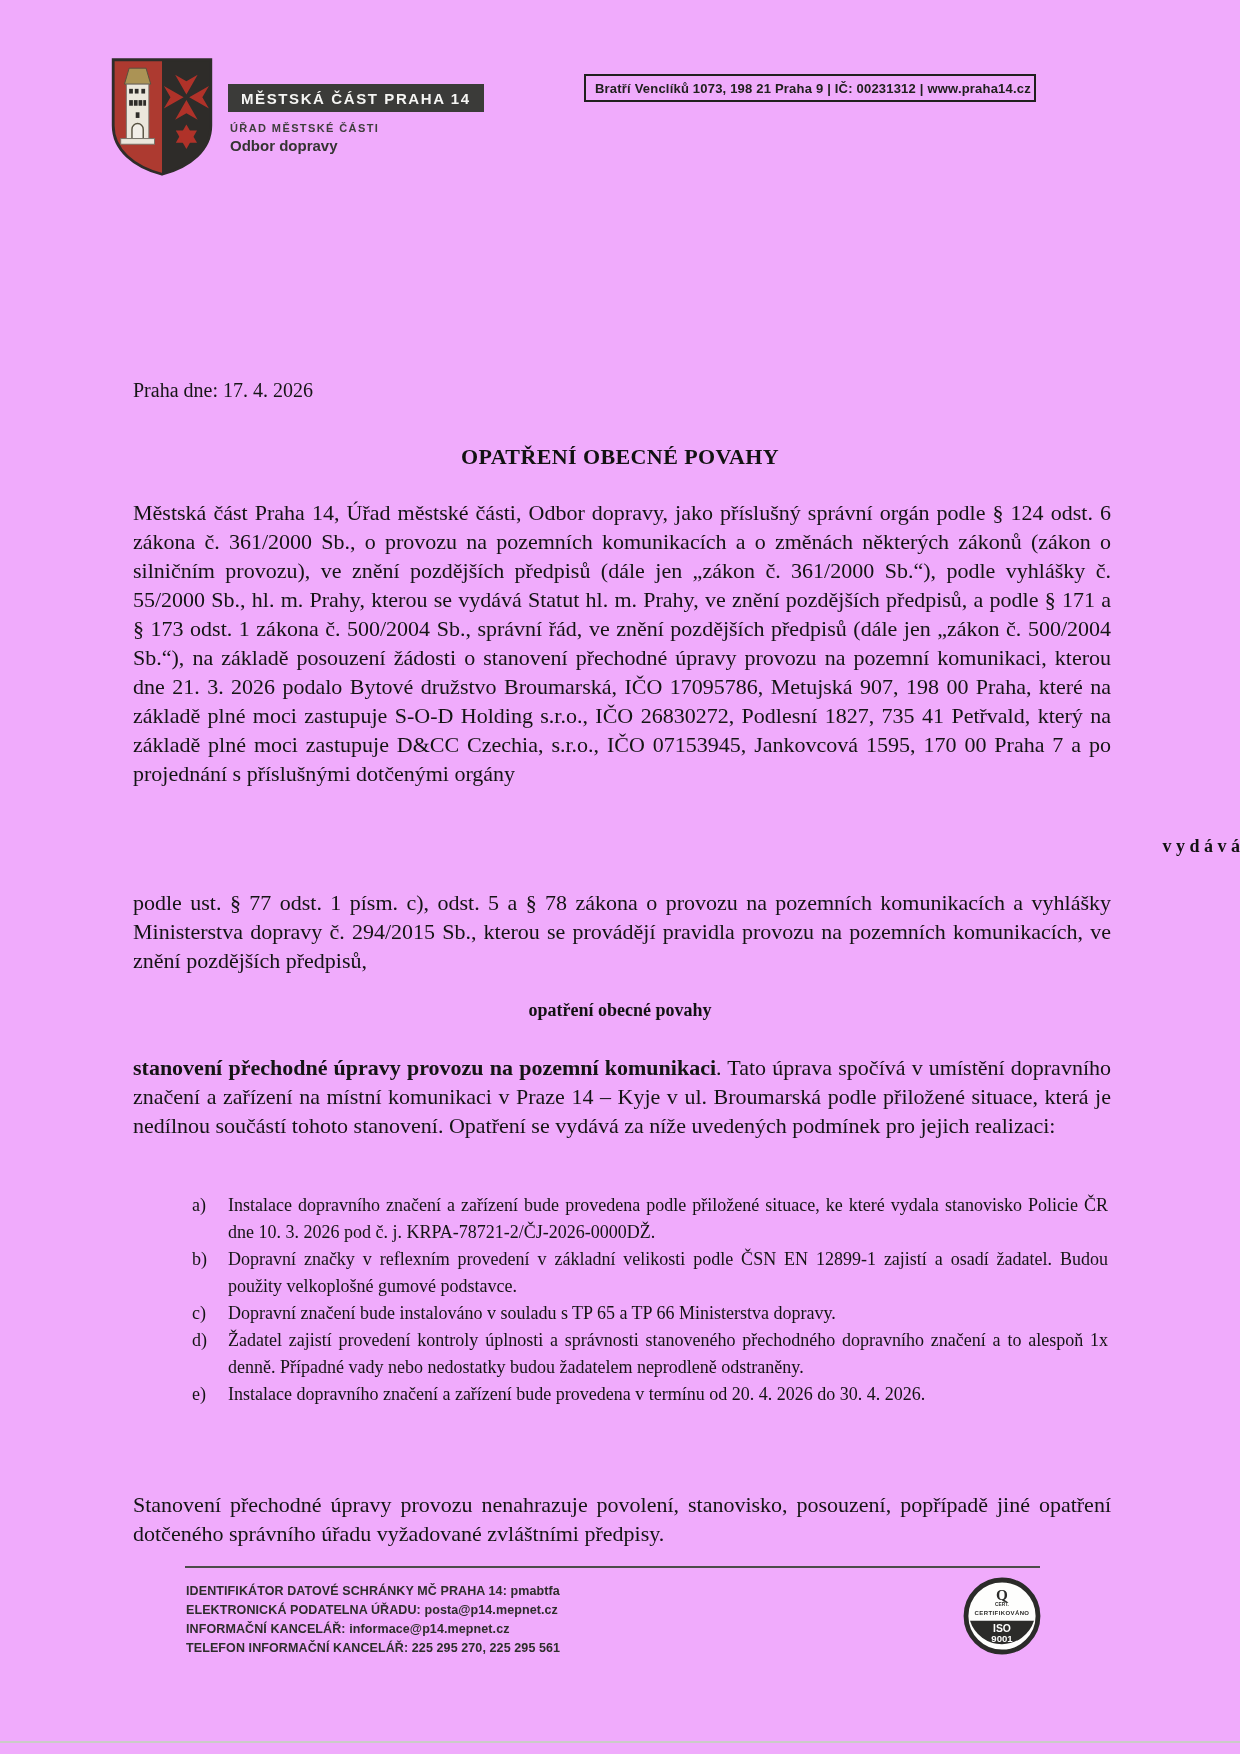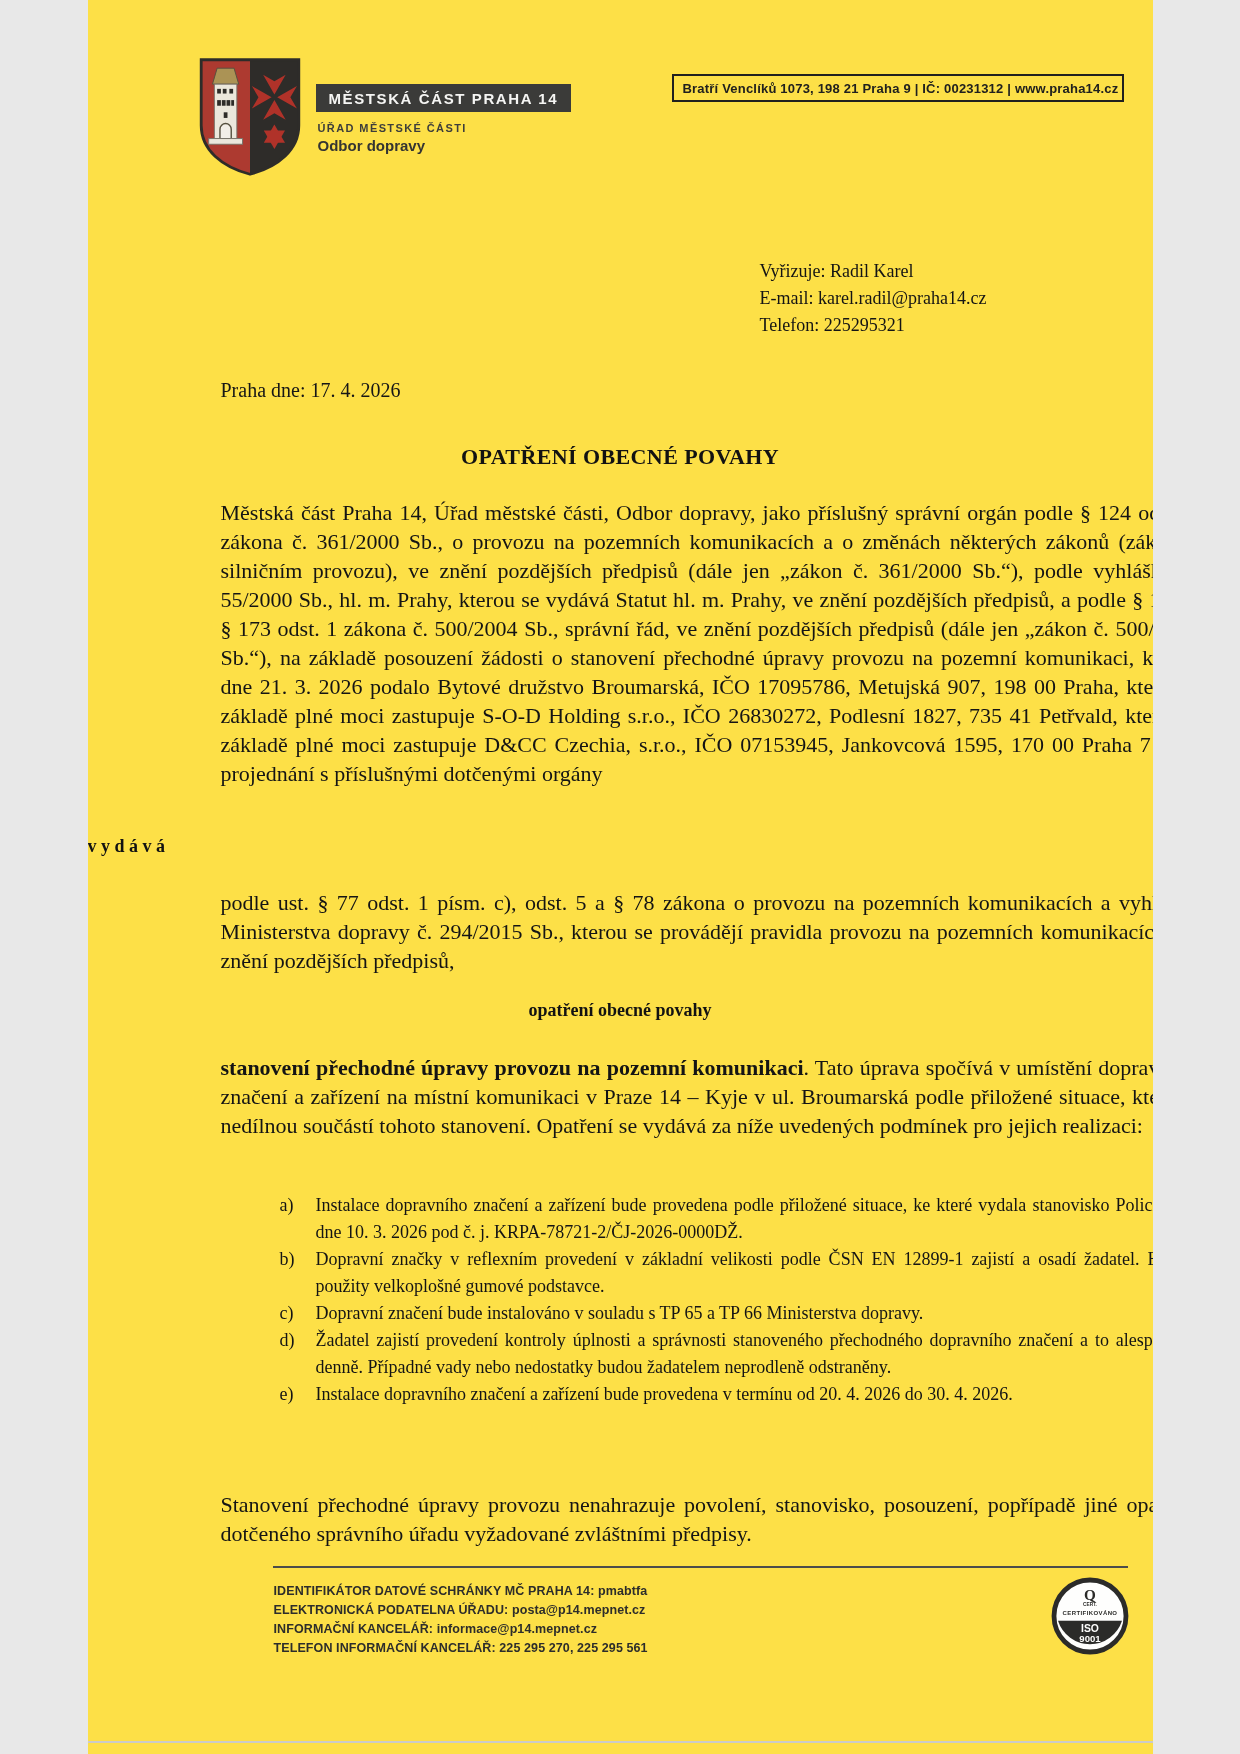--- a/index.html
+++ b/index.html
@@ -1,19 +1,19 @@
 <!DOCTYPE html>
 <html><head>
 <meta charset="utf-8">
 <style>
   * { margin:0; padding:0; box-sizing:border-box; }
   html,body { background:#e8e8e8; }
   .page {
-    position:relative; width:1065px; height:1754px;
-    background:#fde047; margin:0 auto; overflow:hidden;
+    position:relative; width:1240px; height:1754px;
+    background:#f0abfc; margin:0 auto; overflow:hidden;
     font-family:"Liberation Serif", serif; color:#161616;
   }
   
   .logo { position:absolute; left:98px; top:56px; }
   .org-bar {
     position:absolute; left:228px; top:84px;
     background:#3b3b39; color:#f5f5f3;
     font-family:"Liberation Sans", sans-serif; font-weight:bold;
     font-size:15px; letter-spacing:1.6px; padding:6px 13px 5px 13px;
   }
@@ -40,21 +40,21 @@
   .meta-right { left:672px; top:258px; }
   .date-line { position:absolute; left:133px; top:379px; font-size:20px; }
   
   .doc-title {
     position:absolute; left:0; right:0; top:444px; text-align:center;
     font-size:22px; font-weight:bold; letter-spacing:0.4px; color:#121212;
   }
   .para { position:absolute; left:133px; width:978px; font-size:22px;
           line-height:29px; text-align:justify; color:#141414; }
   .para1 { top:498px; }
-  .vydava { position:absolute; left:0; right:0; top:836px; text-align:left;
+  .vydava { position:absolute; left:0; right:0; top:836px; text-align:right;
             font-size:18px; font-weight:bold; color:#121212; }
   .para2 { top:888px; }
   .subheading { position:absolute; left:0; right:0; top:1000px; text-align:center;
                 font-size:18px; font-weight:bold; color:#121212; }
   .para3 { top:1053px; }
   .cond-list { position:absolute; left:192px; top:1192px; width:916px; }
   .cond-item { display:flex; font-size:18px; line-height:27px; color:#141414; }
   .cond-label { width:36px; flex:0 0 36px; }
   .cond-text { flex:1; text-align:justify; }
   .closing { top:1490px; }
@@ -115,25 +115,20 @@
       </g>
       <path d="M8,4 H112 V74 C112,100 90,118 60,126 C30,118 8,100 8,74 Z" fill="none" stroke="#2e2c29" stroke-width="3"></path>
     </svg>
   </div>
 
   <div class="org-bar">MĚSTSKÁ ČÁST PRAHA 14</div>
   <div class="office-line">ÚŘAD MĚSTSKÉ ČÁSTI</div>
   <div class="dept-line">Odbor dopravy</div>
   <div class="contact-bar">Bratří Venclíků 1073, 198 21 Praha 9 | IČ: 00231312 | www.praha14.cz</div>
 
-  <div class="meta meta-right">
-    <div>Vyřizuje: Radil Karel</div>
-    <div>E-mail: karel.radil@praha14.cz</div>
-    <div>Telefon: 225295321</div>
-  </div>
 
   <div class="date-line">Praha dne: 17. 4. 2026</div>
 
   <div class="doc-title">OPATŘENÍ OBECNÉ POVAHY</div>
 
   <div class="para para1">Městská část Praha 14, Úřad městské části, Odbor dopravy, jako příslušný správní orgán podle § 124 odst. 6 zákona č. 361/2000 Sb., o provozu na pozemních komunikacích a o změnách některých zákonů (zákon o silničním provozu), ve znění pozdějších předpisů (dále jen „zákon č. 361/2000 Sb.“), podle vyhlášky č. 55/2000 Sb., hl. m. Prahy, kterou se vydává Statut hl. m. Prahy, ve znění pozdějších předpisů, a podle § 171 a § 173 odst. 1 zákona č. 500/2004 Sb., správní řád, ve znění pozdějších předpisů (dále jen „zákon č. 500/2004 Sb.“), na základě posouzení žádosti o stanovení přechodné úpravy provozu na pozemní komunikaci, kterou dne 21. 3. 2026 podalo Bytové družstvo Broumarská, IČO 17095786, Metujská 907, 198 00 Praha, které na základě plné moci zastupuje S-O-D Holding s.r.o., IČO 26830272, Podlesní 1827, 735 41 Petřvald, který na základě plné moci zastupuje D&amp;CC Czechia, s.r.o., IČO 07153945, Jankovcová 1595, 170 00 Praha 7 a po projednání s příslušnými dotčenými orgány</div>
 
   <div class="vydava">v y d á v á</div>
 
   <div class="para para2">podle ust. § 77 odst. 1 písm. c), odst. 5 a § 78 zákona o provozu na pozemních komunikacích a vyhlášky Ministerstva dopravy č. 294/2015 Sb., kterou se provádějí pravidla provozu na pozemních komunikacích, ve znění pozdějších předpisů,</div>

